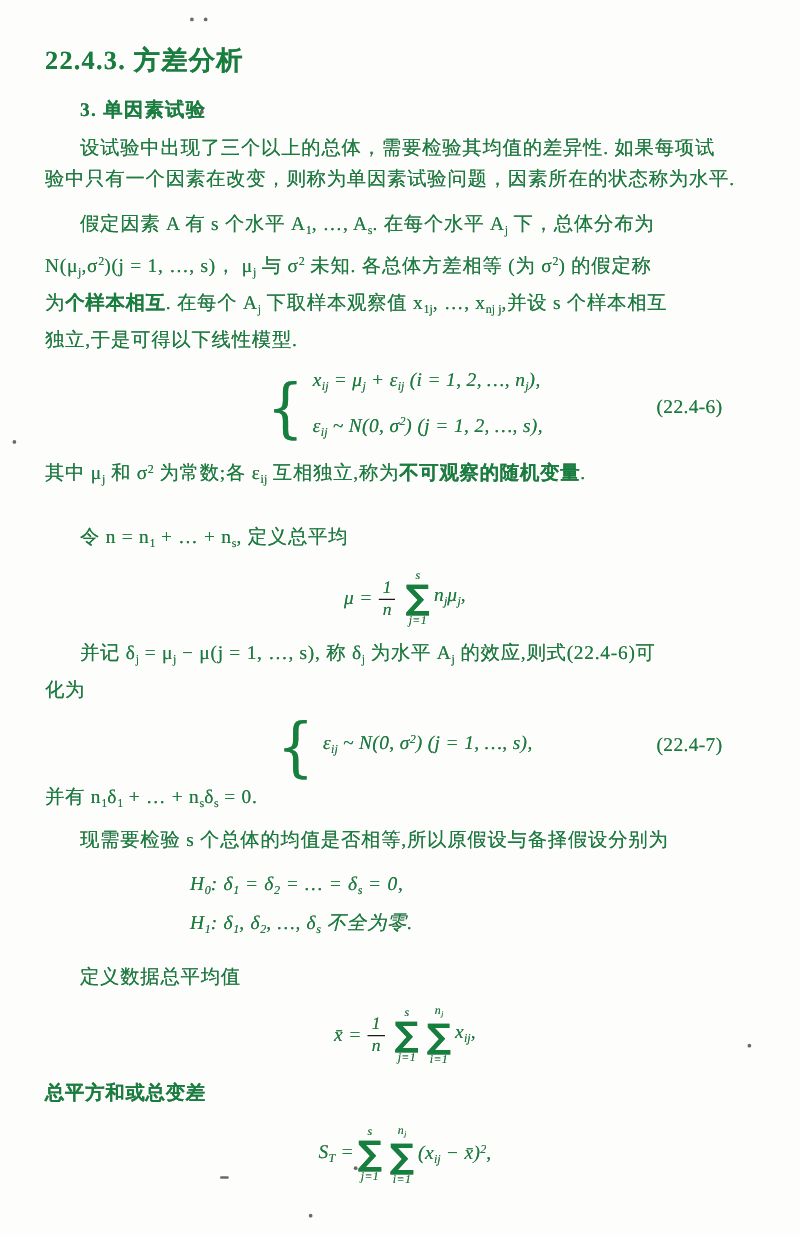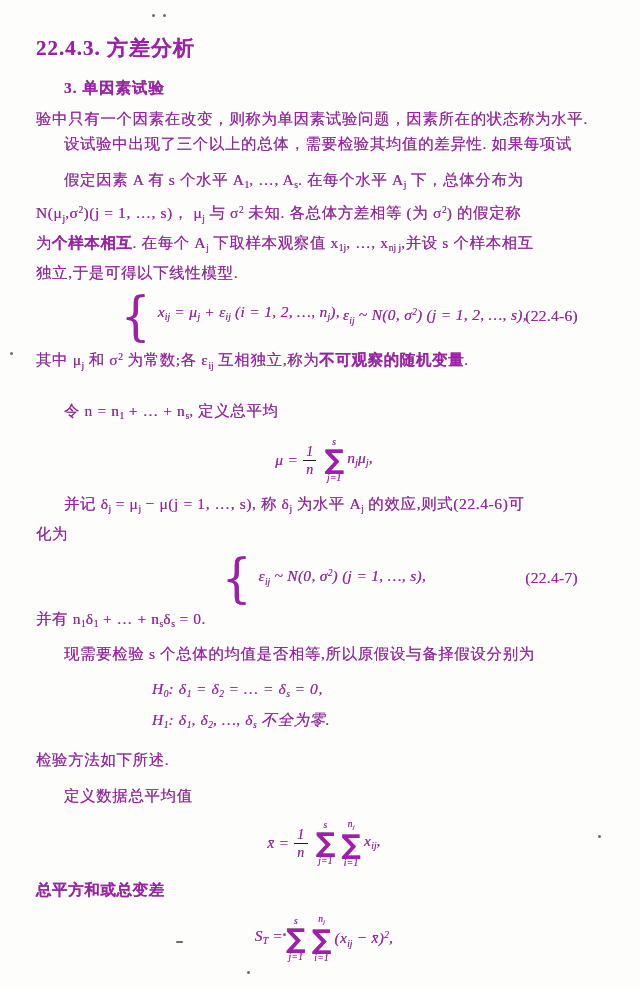--- a/index.html
+++ b/index.html
@@ -3,21 +3,21 @@
 <meta charset="utf-8">
 <style>
   html,body{margin:0;padding:0;background:#e8e8e4;}
   .page{
     position:relative;
     width:640px;height:988px;
     margin:0 auto;
     background:#fdfdfb;
     overflow:hidden;
     font-family:"Liberation Serif","DejaVu Serif",serif;
-    color:#a21caf;
+    color:#15803d;
     font-size:15.5px;
     box-sizing:border-box;
     padding:28px 28px 0 36px;
     text-shadow:0 0 .4px rgba(0,0,0,.55);
   }
   .heading{
     font-size:21px;font-weight:bold;letter-spacing:1px;
     margin:6px 0 16px 0;
   }
   .subheading{
@@ -36,21 +36,21 @@
     display:flex;align-items:center;justify-content:center;
     font-style:italic;letter-spacing:.3px;
   }
   .eq .mline{line-height:24px;}
   .cases{display:flex;align-items:center;}
   .brace{
     font-style:normal;font-weight:300;font-size:46px;line-height:1;
     transform:scaleY(1.12);margin-right:7px;
     font-family:"DejaVu Serif",serif;
   }
-  .rows{display:flex;gap:3px;}
+  .rows{display:flex;flex-direction:column;gap:3px;}
   .eq-label{
     position:absolute;right:34px;top:50%;transform:translateY(-50%);
     font-style:normal;letter-spacing:.3px;
   }
   .frac{display:inline-block;text-align:center;vertical-align:middle;margin:0 5px;}
   .frac .num{display:block;font-size:14px;line-height:17px;border-bottom:1.4px solid #1a1a1a;padding:0 3px;}
   .frac .den{display:block;font-size:14px;line-height:17px;}
   .sum{display:inline-flex;flex-direction:column;align-items:center;vertical-align:middle;margin:0 3px;}
   .sum .lim{font-size:9.5px;line-height:10px;}
   .sum .sigma{font-size:27px;line-height:26px;font-style:normal;font-weight:600;font-family:"DejaVu Sans",sans-serif;}
@@ -73,22 +73,22 @@
   <span class="artifact a-dot" style="left:598px;top:835px"></span>
   <span class="artifact a-dash" style="left:176px;top:941px"></span>
   <span class="artifact a-dot" style="left:283px;top:933px"></span>
   <span class="artifact a-dot" style="left:247px;top:971px"></span>
 
   <div class="heading">22.4.3. 方差分析</div>
 
   <div class="subheading">3. 单因素试验</div>
 
   <p class="para">
+    <span class="line indent">设试验中出现了三个以上的总体，需要检验其均值的差异性.  如果每项试</span>
     <span class="line">验中只有一个因素在改变，则称为单因素试验问题，因素所在的状态称为水平.</span>
-    <span class="line indent">设试验中出现了三个以上的总体，需要检验其均值的差异性.  如果每项试</span>
   </p>
 
   <p class="para" style="margin-top:12px">
     <span class="line indent">假定因素 A 有 s 个水平 A<sub>1</sub>, …, A<sub>s</sub>.  在每个水平 A<sub>j</sub> 下，总体分布为</span>
     <span class="line">N(μ<sub>j</sub>,σ<sup>2</sup>)(j = 1, …, s)， μ<sub>j</sub> 与 σ<sup>2</sup> 未知.  各总体方差相等 (为 σ<sup>2</sup>) 的假定称</span>
     <span class="line">为<b>个样本相互</b>. 在每个 A<sub>j</sub> 下取样本观察值 x<sub>1j</sub>, …, x<sub>nj j</sub>,并设 s 个样本相互</span>
     <span class="line">独立,于是可得以下线性模型.</span>
   </p>
 
   <div class="eq" style="margin:8px 0 6px">
@@ -145,23 +145,20 @@
 
   <p class="para" style="margin-top:5px">
     <span class="line indent">现需要检验 s 个总体的均值是否相等,所以原假设与备择假设分别为</span>
   </p>
 
   <div class="hyp">
     <span class="line">H<sub>0</sub>: δ<sub>1</sub> = δ<sub>2</sub> = … = δ<sub>s</sub> = 0,</span>
     <span class="line">H<sub>1</sub>: δ<sub>1</sub>, δ<sub>2</sub>, …, δ<sub>s</sub> 不全为零.</span>
   </div>
 
-  <p class="para" style="margin-top:9px">
-    <span class="line">检验方法如下所述.</span>
-  </p>
 
   <p class="para" style="margin-top:12px">
     <span class="line indent">定义数据总平均值</span>
   </p>
 
   <div class="eq" style="margin:10px 0">
     <span class="mline">x̄ =</span>
     <span class="frac">
       <span class="num">1</span>
       <span class="den">n</span>

